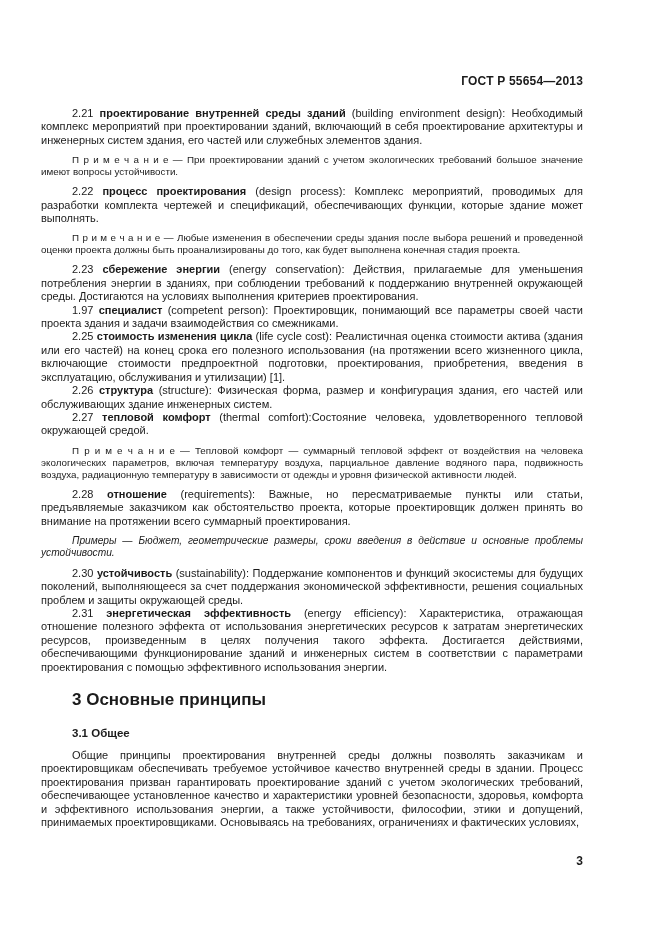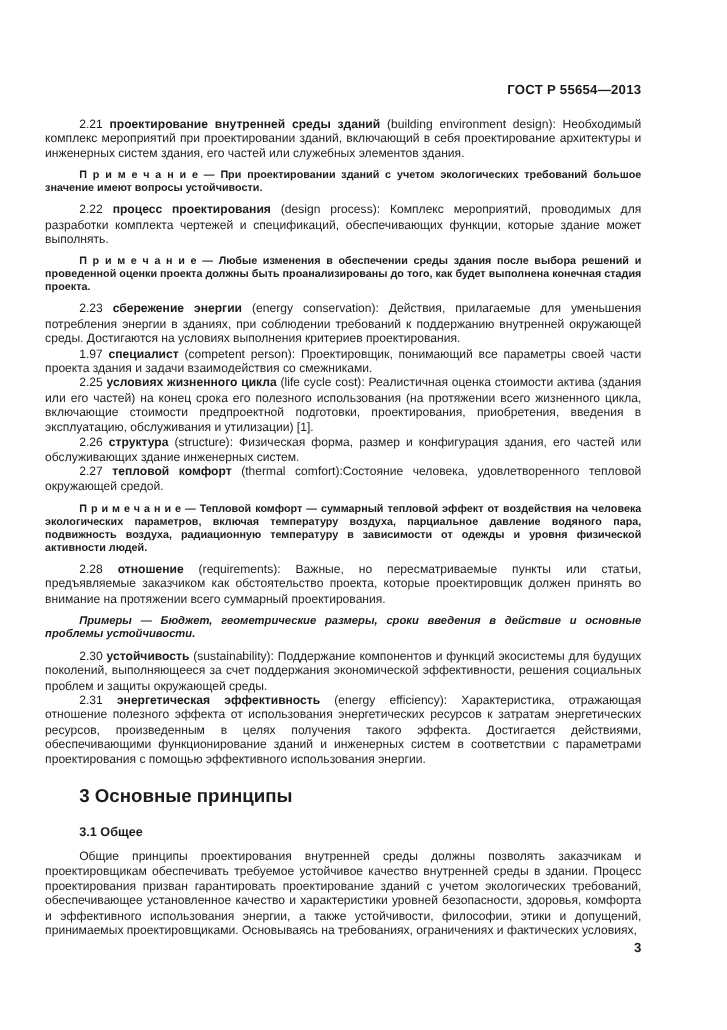--- a/index.html
+++ b/index.html
@@ -37,26 +37,25 @@
     text-align: justify;
     text-indent: 31px;
   }
   p.def .b { font-weight: bold; }
   p.note {
     font-size: 9.8px;
     line-height: 12px;
     text-align: justify;
     text-indent: 31px;
     margin: 7px 0;
-    font-weight: bold;
   }
   p.examples {
     font-size: 10.2px;
     line-height: 12.4px;
-    font-weight: bold;
+    font-weight: normal;
     font-style: italic;
     text-align: justify;
     text-indent: 31px;
     margin: 7px 0;
   }
   h2.section {
     font-size: 17px;
     font-weight: bold;
     margin: 16px 0 0 0;
     padding-left: 31px;
@@ -95,21 +94,21 @@
     <p class="note"><span>П р и м е ч а н и е</span><span> — При проектировании зданий с учетом экологических требований большое значение имеют вопросы устойчивости.</span></p>
 
     <p class="def"><span>2.22 </span><span class="b">процесс проектирования</span><span> (design process): Комплекс мероприятий, проводимых для разработки комплекта чертежей и спецификаций, обеспечивающих функции, которые здание может выполнять.</span></p>
 
     <p class="note"><span>П р и м е ч а н и е</span><span> — Любые изменения в обеспечении среды здания после выбора решений и проведенной оценки проекта должны быть проанализированы до того, как будет выполнена конечная стадия проекта.</span></p>
 
     <p class="def"><span>2.23 </span><span class="b">сбережение энергии</span><span> (energy conservation): Действия, прилагаемые для уменьшения потребления энергии в зданиях, при соблюдении требований к поддержанию внутренней окружающей среды. Достигаются на условиях выполнения критериев проектирования.</span></p>
 
     <p class="def"><span>1.97 </span><span class="b">специалист</span><span> (competent person): Проектировщик, понимающий все параметры своей части проекта здания и задачи взаимодействия со смежниками.</span></p>
 
-    <p class="def"><span>2.25 </span><span class="b">условиях жизненного цикла</span><span> (life cycle cost): Реалистичная оценка стоимости актива (здания или его частей) на конец срока его полезного использования (на протяжении всего жизненного цикла, включающие стоимости предпроектной подготовки, проектирования, приобретения, введения в эксплуатацию, обслуживания и утилизации) [1].</span></p>
+    <p class="def"><span>2.25 </span><span class="b">стоимость изменения цикла</span><span> (life cycle cost): Реалистичная оценка стоимости актива (здания или его частей) на конец срока его полезного использования (на протяжении всего жизненного цикла, включающие стоимости предпроектной подготовки, проектирования, приобретения, введения в эксплуатацию, обслуживания и утилизации) [1].</span></p>
 
     <p class="def"><span>2.26 </span><span class="b">структура</span><span> (structure): Физическая форма, размер и конфигурация здания, его частей или обслуживающих здание инженерных систем.</span></p>
 
     <p class="def"><span>2.27 </span><span class="b">тепловой комфорт</span><span> (thermal comfort):Состояние человека, удовлетворенного тепловой окружающей средой.</span></p>
 
     <p class="note"><span>П р и м е ч а н и е</span><span> — Тепловой комфорт — суммарный тепловой эффект от воздействия на человека экологических параметров, включая температуру воздуха, парциальное давление водяного пара, подвижность воздуха, радиационную температуру в зависимости от одежды и уровня физической активности людей.</span></p>
 
     <p class="def"><span>2.28 </span><span class="b">отношение</span><span> (requirements): Важные, но пересматриваемые пункты или статьи, предъявляемые заказчиком как обстоятельство проекта, которые проектировщик должен принять во внимание на протяжении всего суммарный проектирования.</span></p>
 
     <p class="examples">Примеры — Бюджет, геометрические размеры, сроки введения в действие и основные проблемы устойчивости.</p>

